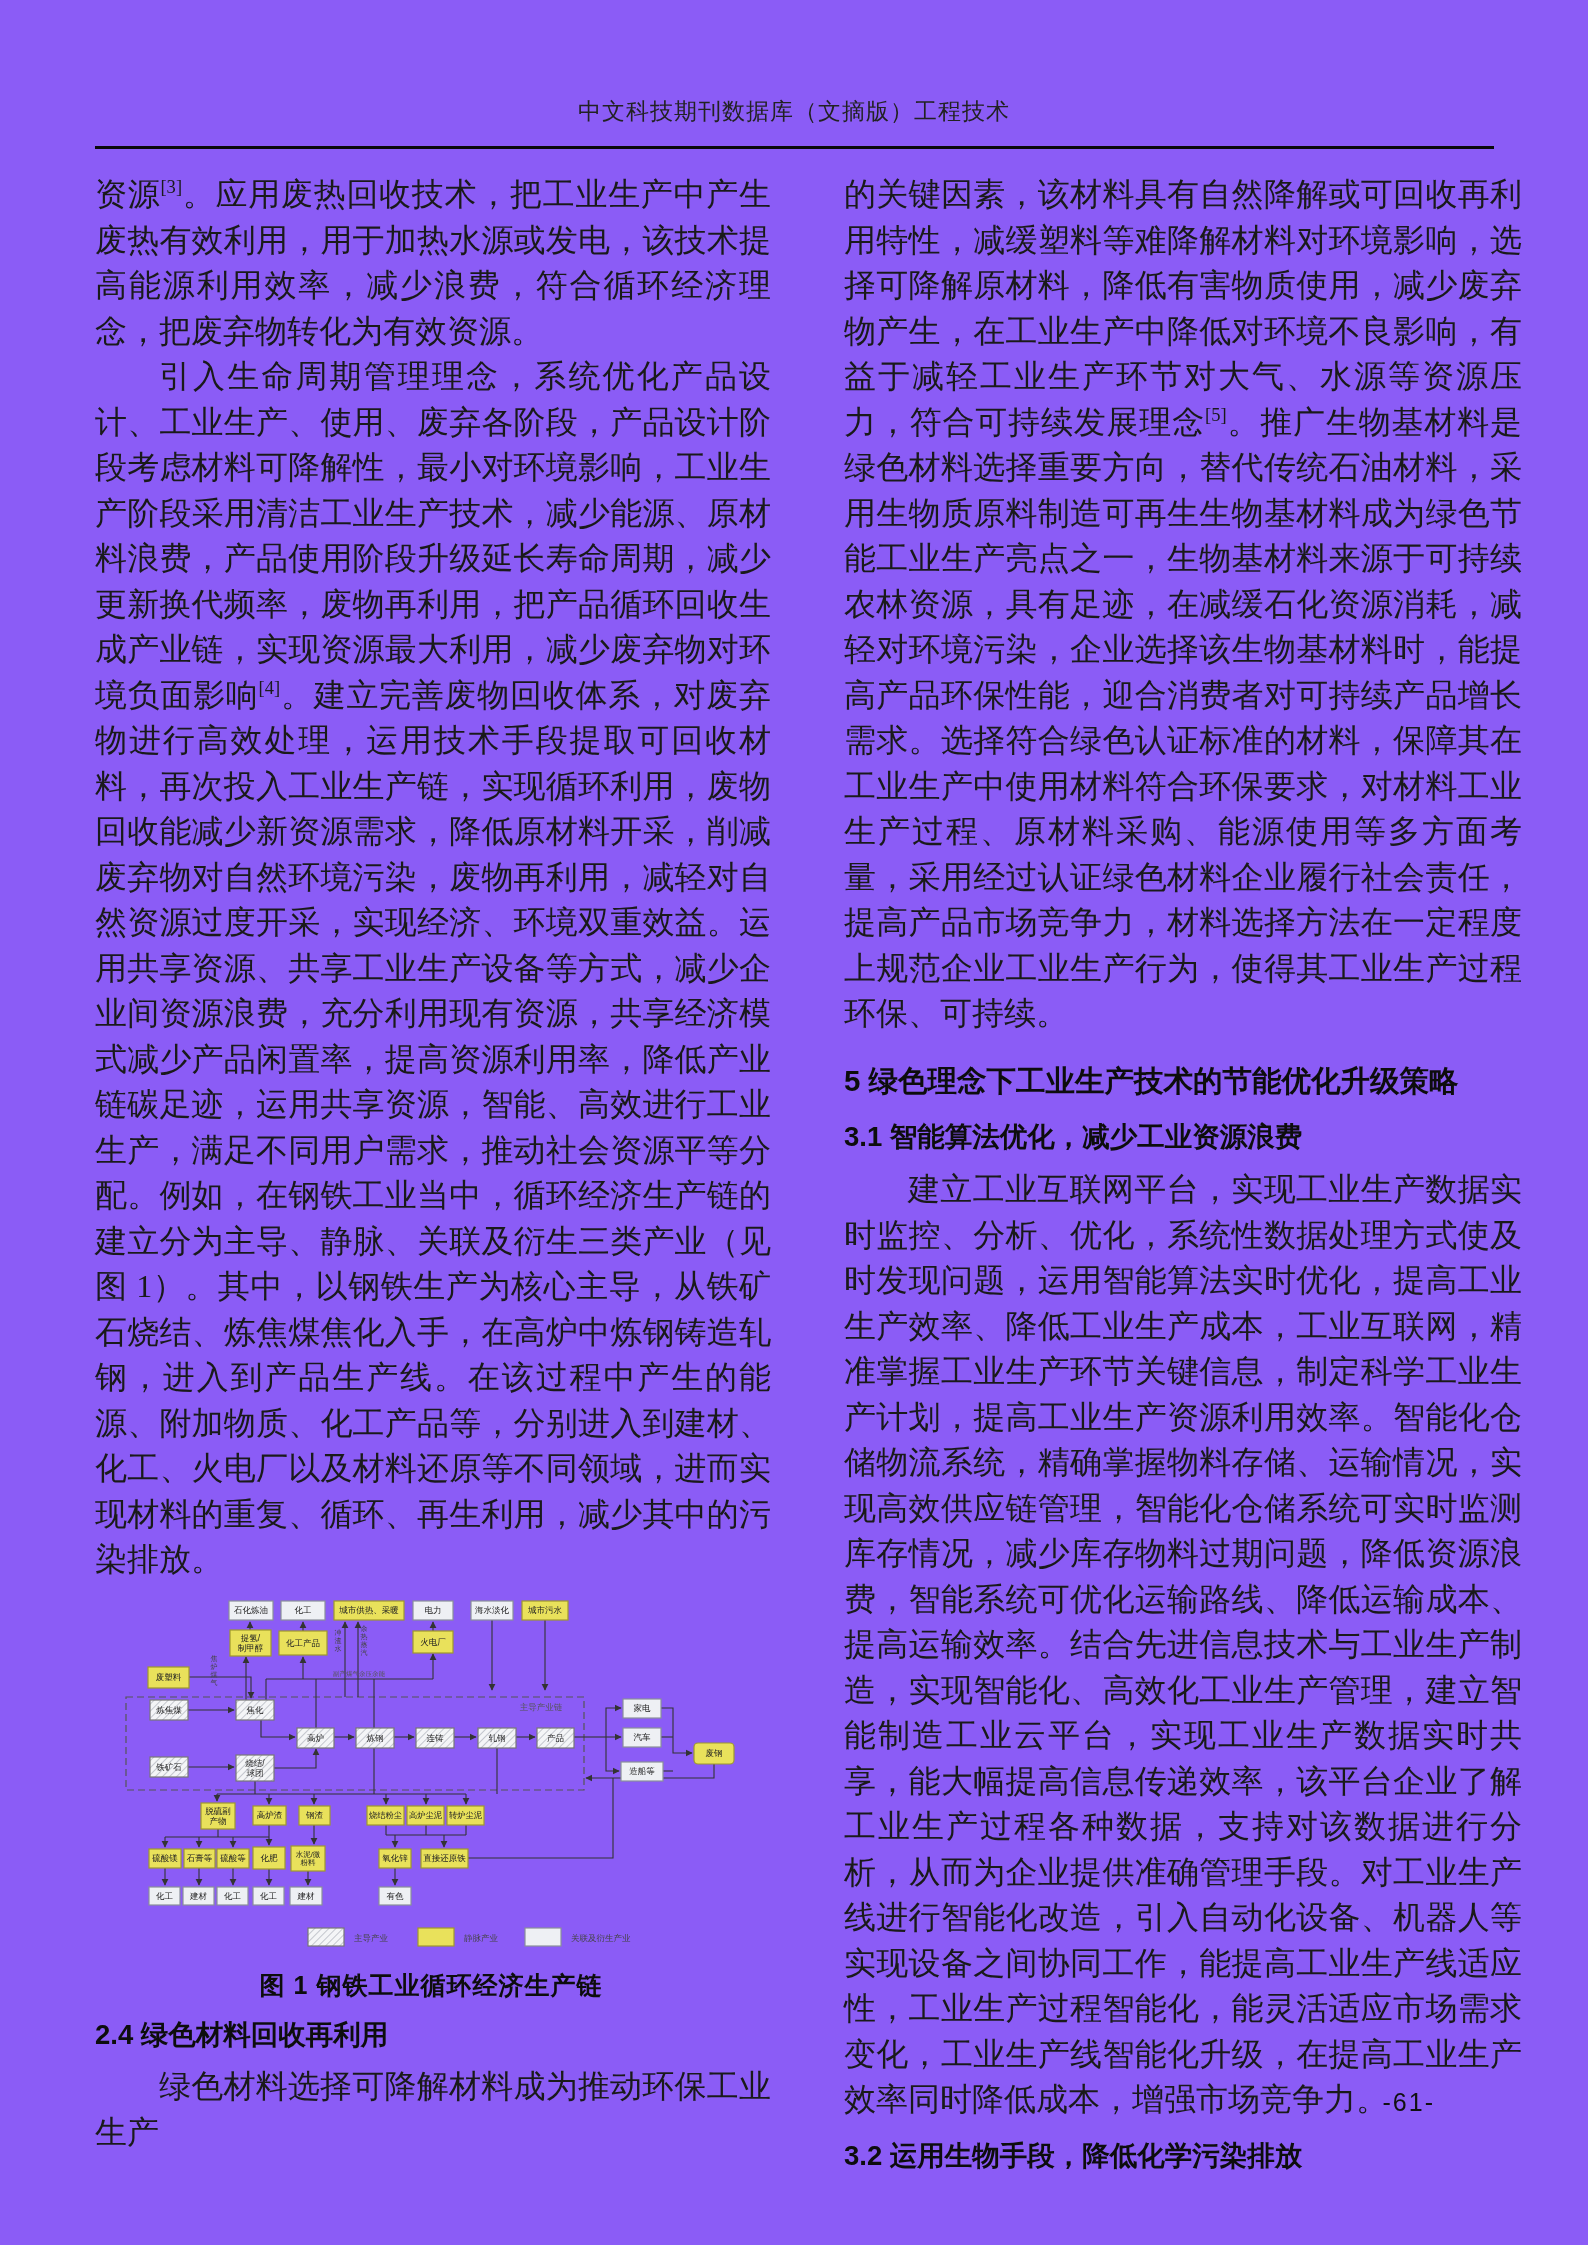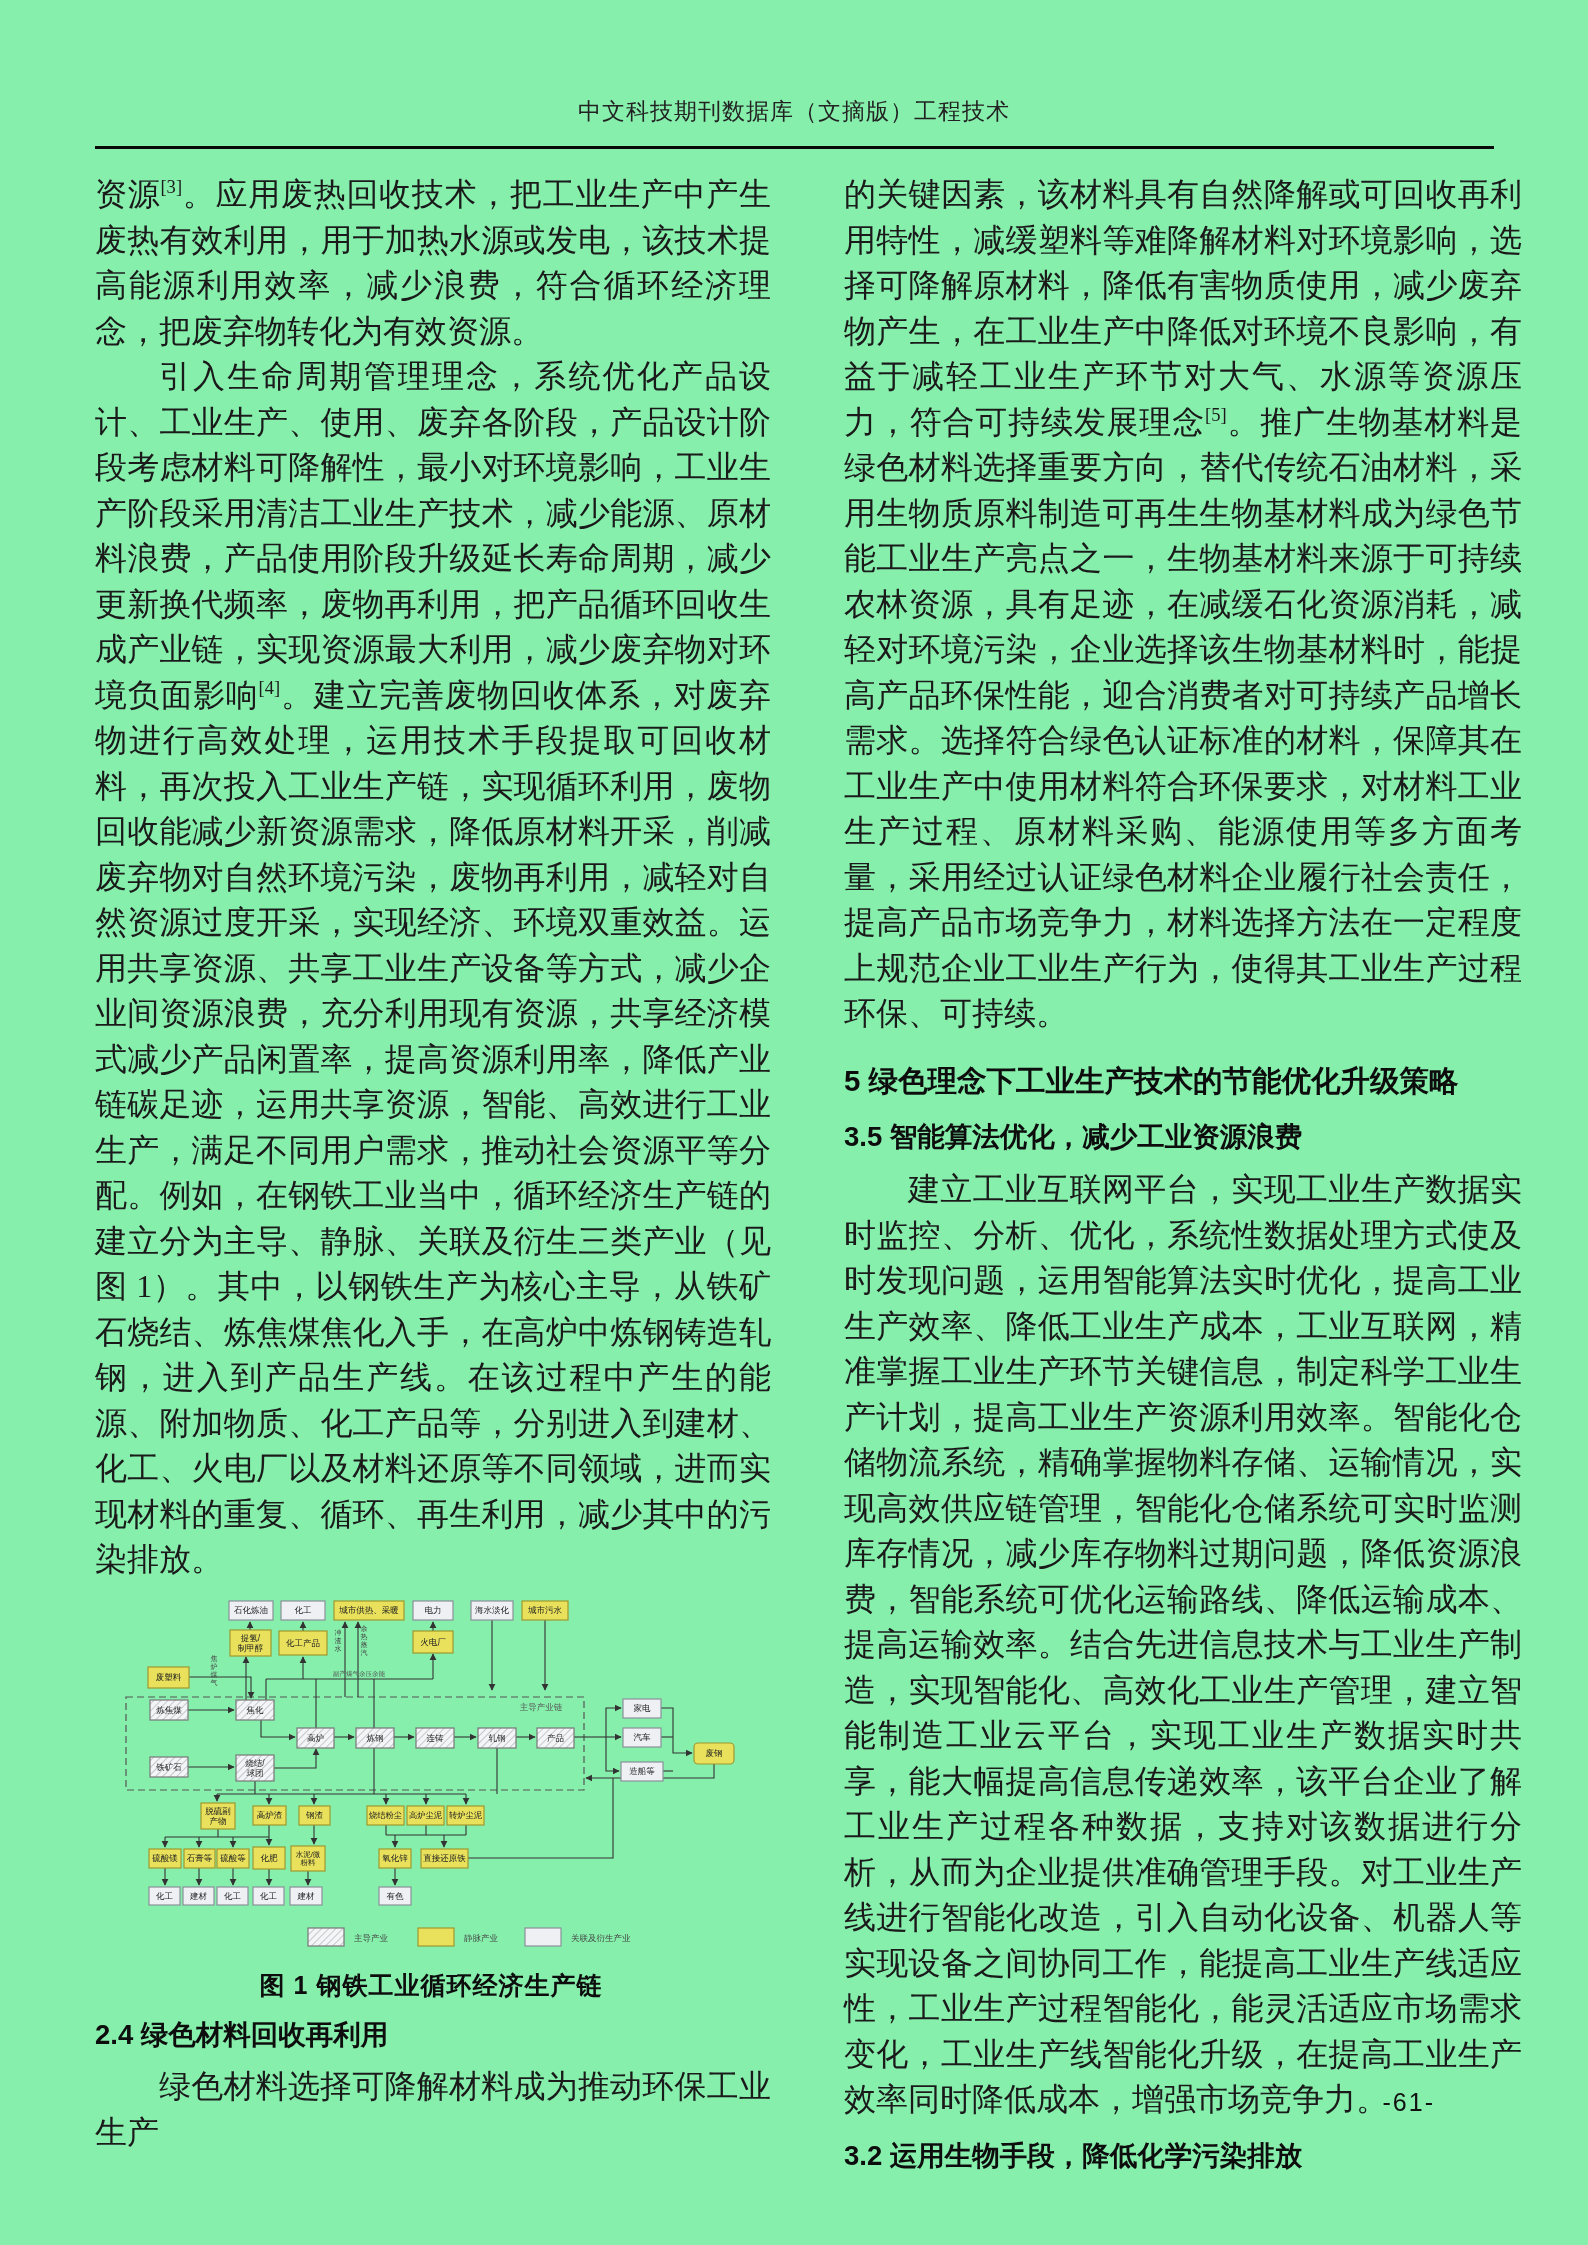--- a/index.html
+++ b/index.html
@@ -1,19 +1,19 @@
 <!DOCTYPE html>
 <html lang="zh"><head>
 <meta charset="utf-8">
 <style>
   html,body{margin:0;padding:0;background:#ffffff;}
   .page{
     position:relative;
     width:1588px;height:2245px;
-    background:#86efac;
+    background:#8b5cf6;
     font-family:"Liberation Serif","DejaVu Serif",serif;
     color:#1a1a1a;
     overflow:hidden;
   }
   .journal-header{
     position:absolute;top:96px;left:0;width:100%;
     text-align:center;font-size:23px;color:#222;letter-spacing:1px;
   }
   .header-rule{
     position:absolute;top:146px;left:95px;width:1399px;height:3px;background:#0a0a0a;
@@ -329,19 +329,19 @@
       <figcaption>图 1  钢铁工业循环经济生产链</figcaption>
     </figure>
 
     <h2 class="sub">2.4 绿色材料回收再利用</h2>
     <p class="body indent">绿色材料选择可降解材料成为推动环保工业生产</p>
   </div>
 
   <div class="col col-right">
     <p class="body">的关键因素，该材料具有自然降解或可回收再利用特性，减缓塑料等难降解材料对环境影响，选择可降解原材料，降低有害物质使用，减少废弃物产生，在工业生产中降低对环境不良影响，有益于减轻工业生产环节对大气、水源等资源压力，符合可持续发展理念<sup class="ref">[5]</sup>。推广生物基材料是绿色材料选择重要方向，替代传统石油材料，采用生物质原料制造可再生生物基材料成为绿色节能工业生产亮点之一，生物基材料来源于可持续农林资源，具有足迹，在减缓石化资源消耗，减轻对环境污染，企业选择该生物基材料时，能提高产品环保性能，迎合消费者对可持续产品增长需求。选择符合绿色认证标准的材料，保障其在工业生产中使用材料符合环保要求，对材料工业生产过程、原材料采购、能源使用等多方面考量，采用经过认证绿色材料企业履行社会责任，提高产品市场竞争力，材料选择方法在一定程度上规范企业工业生产行为，使得其工业生产过程环保、可持续。</p>
     <h1 class="main">5 绿色理念下工业生产技术的节能优化升级策略</h1>
-    <h2 class="sub">3.5 智能算法优化，减少工业资源浪费</h2>
+    <h2 class="sub">3.1 智能算法优化，减少工业资源浪费</h2>
     <p class="body indent">建立工业互联网平台，实现工业生产数据实时监控、分析、优化，系统性数据处理方式使及时发现问题，运用智能算法实时优化，提高工业生产效率、降低工业生产成本，工业互联网，精准掌握工业生产环节关键信息，制定科学工业生产计划，提高工业生产资源利用效率。智能化仓储物流系统，精确掌握物料存储、运输情况，实现高效供应链管理，智能化仓储系统可实时监测库存情况，减少库存物料过期问题，降低资源浪费，智能系统可优化运输路线、降低运输成本、提高运输效率。结合先进信息技术与工业生产制造，实现智能化、高效化工业生产管理，建立智能制造工业云平台，实现工业生产数据实时共享，能大幅提高信息传递效率，该平台企业了解工业生产过程各种数据，支持对该数据进行分析，从而为企业提供准确管理手段。对工业生产线进行智能化改造，引入自动化设备、机器人等实现设备之间协同工作，能提高工业生产线适应性，工业生产过程智能化，能灵活适应市场需求变化，工业生产线智能化升级，在提高工业生产效率同时降低成本，增强市场竞争力。</p>
     <h2 class="sub">3.2 运用生物手段，降低化学污染排放</h2>
   </div>
 
   <div class="page-num">-61-</div>
 </div>
 
 </body></html>

